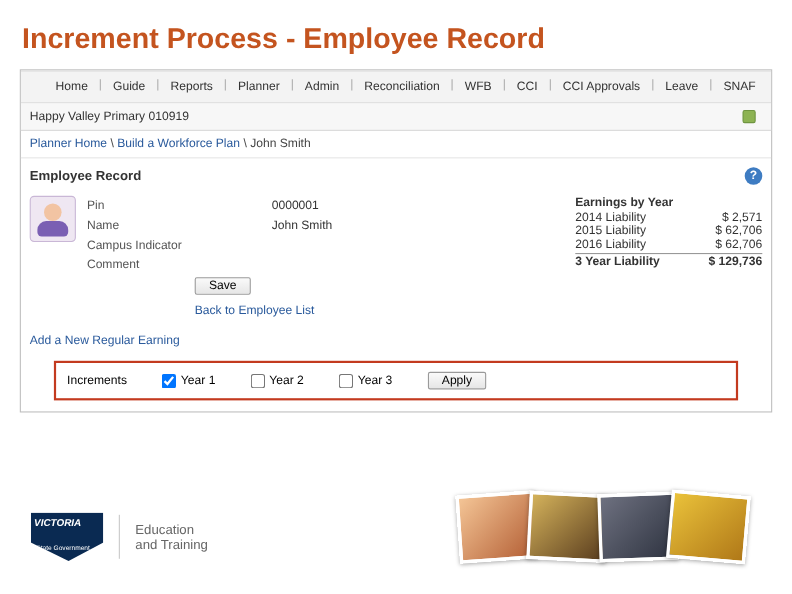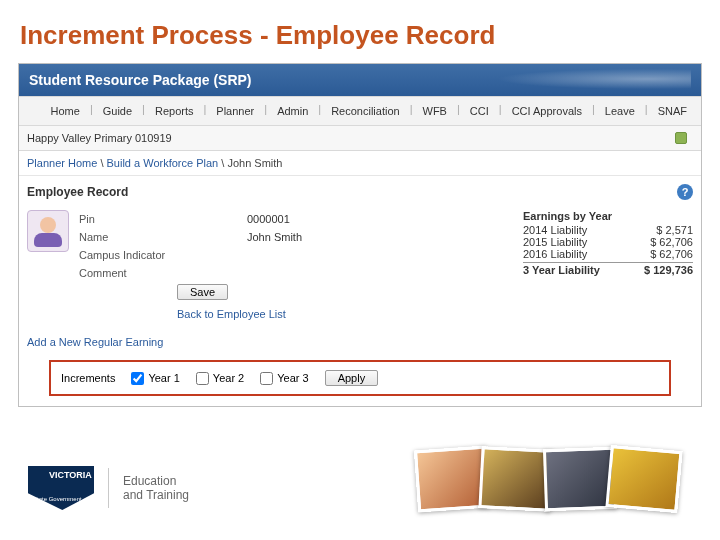--- a/index.html
+++ b/index.html
@@ -43,53 +43,50 @@
   .save-row { display:flex; gap:10px; align-items:center; padding: 0 8px 4px 158px; font-size:11px; }
   .btn { border:1px solid #9a9a9a; background:linear-gradient(#fafafa,#e6e6e6); padding:1px 12px; font-size:11px; border-radius:2px; cursor:pointer; }
 
   .linkish { color:#2a5a9c; text-decoration:none; cursor:pointer; font-size:11px; }
 
   .reg-head { display:flex; align-items:center; justify-content:space-between; padding:6px 8px 2px 8px; font-size:12px; border-top:1px solid #e6e6e6; }
   .reg-head .t { font-weight:700; }
 
   .add-link { padding:2px 8px 6px 8px; }
 
-  .increment-box { margin: 4px 30px 10px 30px; border:2px solid #c33a1f; padding:8px 10px; display:flex; align-items:center; gap:16px; font-size:11px; background:#fff; }
+  .increment-box { margin: 4px 30px 10px 30px; border:2px solid #c33a1f; padding:8px 10px; display:flex; align-items:center; gap:32px; font-size:11px; background:#fff; }
   .increment-box label { display:flex; align-items:center; gap:4px; }
 
   .caption { margin: 18px 4px 0 30px; font-size: 17px; color:#222; }
 
   .photos { position:absolute; right:40px; bottom:30px; display:flex; gap:-8px; }
   .photo { width:72px; height:62px; border:3px solid #fff; box-shadow:0 1px 4px rgba(0,0,0,.35); transform:rotate(-4deg); }
   .photo:nth-child(2){ transform:rotate(3deg); margin-left:-8px; }
   .photo:nth-child(3){ transform:rotate(-2deg); margin-left:-8px; }
   .photo:nth-child(4){ transform:rotate(5deg); margin-left:-8px; }
   .p1{ background:linear-gradient(135deg,#f4c596,#b35e34); }
   .p2{ background:linear-gradient(135deg,#d4b25b,#5a3d1e); }
   .p3{ background:linear-gradient(135deg,#6e7180,#2e3340); }
   .p4{ background:linear-gradient(135deg,#eac23a,#b07818); }
 
   .footer-logo { position:absolute; left:28px; bottom:30px; display:flex; align-items:center; gap:14px; }
   .vic { width:66px; height:44px; background:#0a2a52; position:relative; clip-path: polygon(0 0, 100% 0, 100% 62%, 52% 100%, 0 62%); }
   .vic::before { content:""; position:absolute; left:6px; top:7px; color:#fff; }
-  .vic-text { position:absolute; left:21px; top:4px; color:#fff; font-size:9px; font-weight:700; line-height:10px; }
+  .vic-text { position:absolute; left:3px; top:4px; color:#fff; font-size:9px; font-weight:700; line-height:10px;font-style:italic; }
   .vic-sub { position:absolute; left:5px; bottom:7px; color:#fff; font-size:6px; line-height:7px; }
   .divider { width:1px; height:40px; background:#c9c9c9; }
   .edu { color:#666; font-size:12px; line-height:14px; }
 </style>
 </head>
 <body>
 
 <div class="slide">
   <h1 class="slide-title">Increment Process -  Employee Record</h1>
 
   <div class="app">
-    <div class="app-header">
-      <span>Student Resource Package (SRP)</span>
-    </div>
 
     <div class="nav">
       <span class="item">Home</span>
         <span class="sep">|</span>
       <span class="item">Guide</span>
         <span class="sep">|</span>
       <span class="item">Reports</span>
         <span class="sep">|</span>
       <span class="item">Planner</span>
         <span class="sep">|</span>

